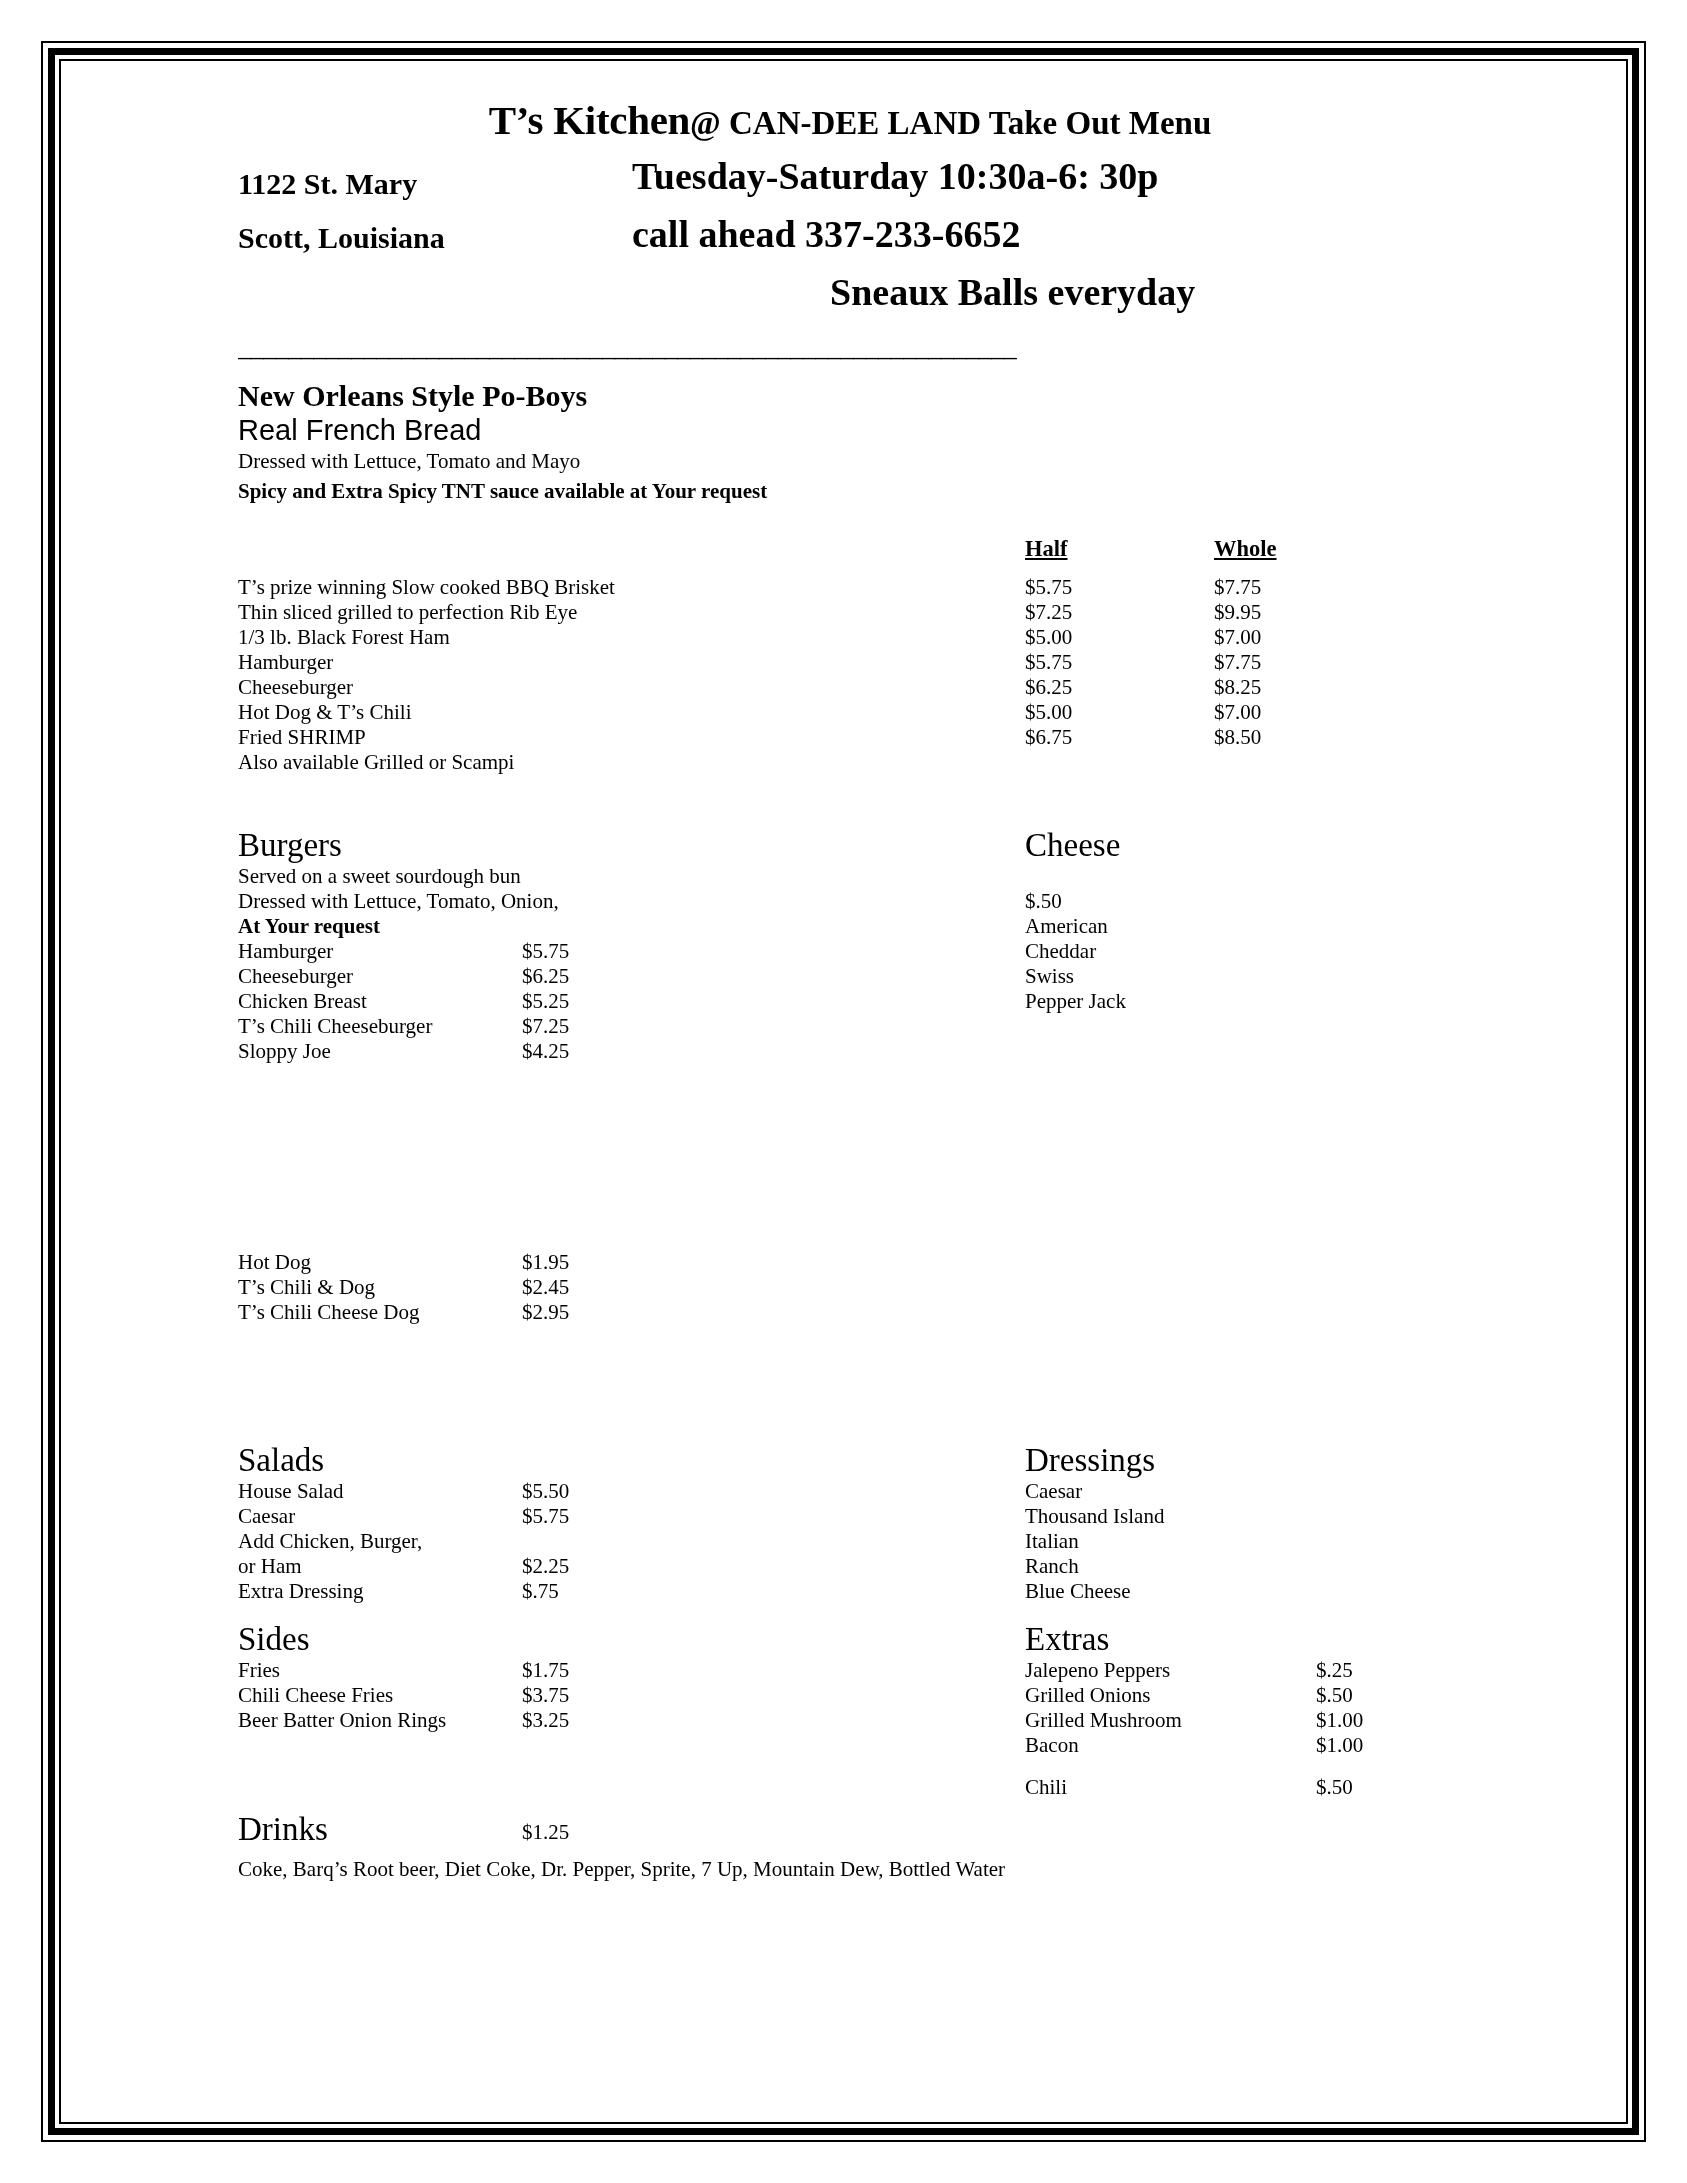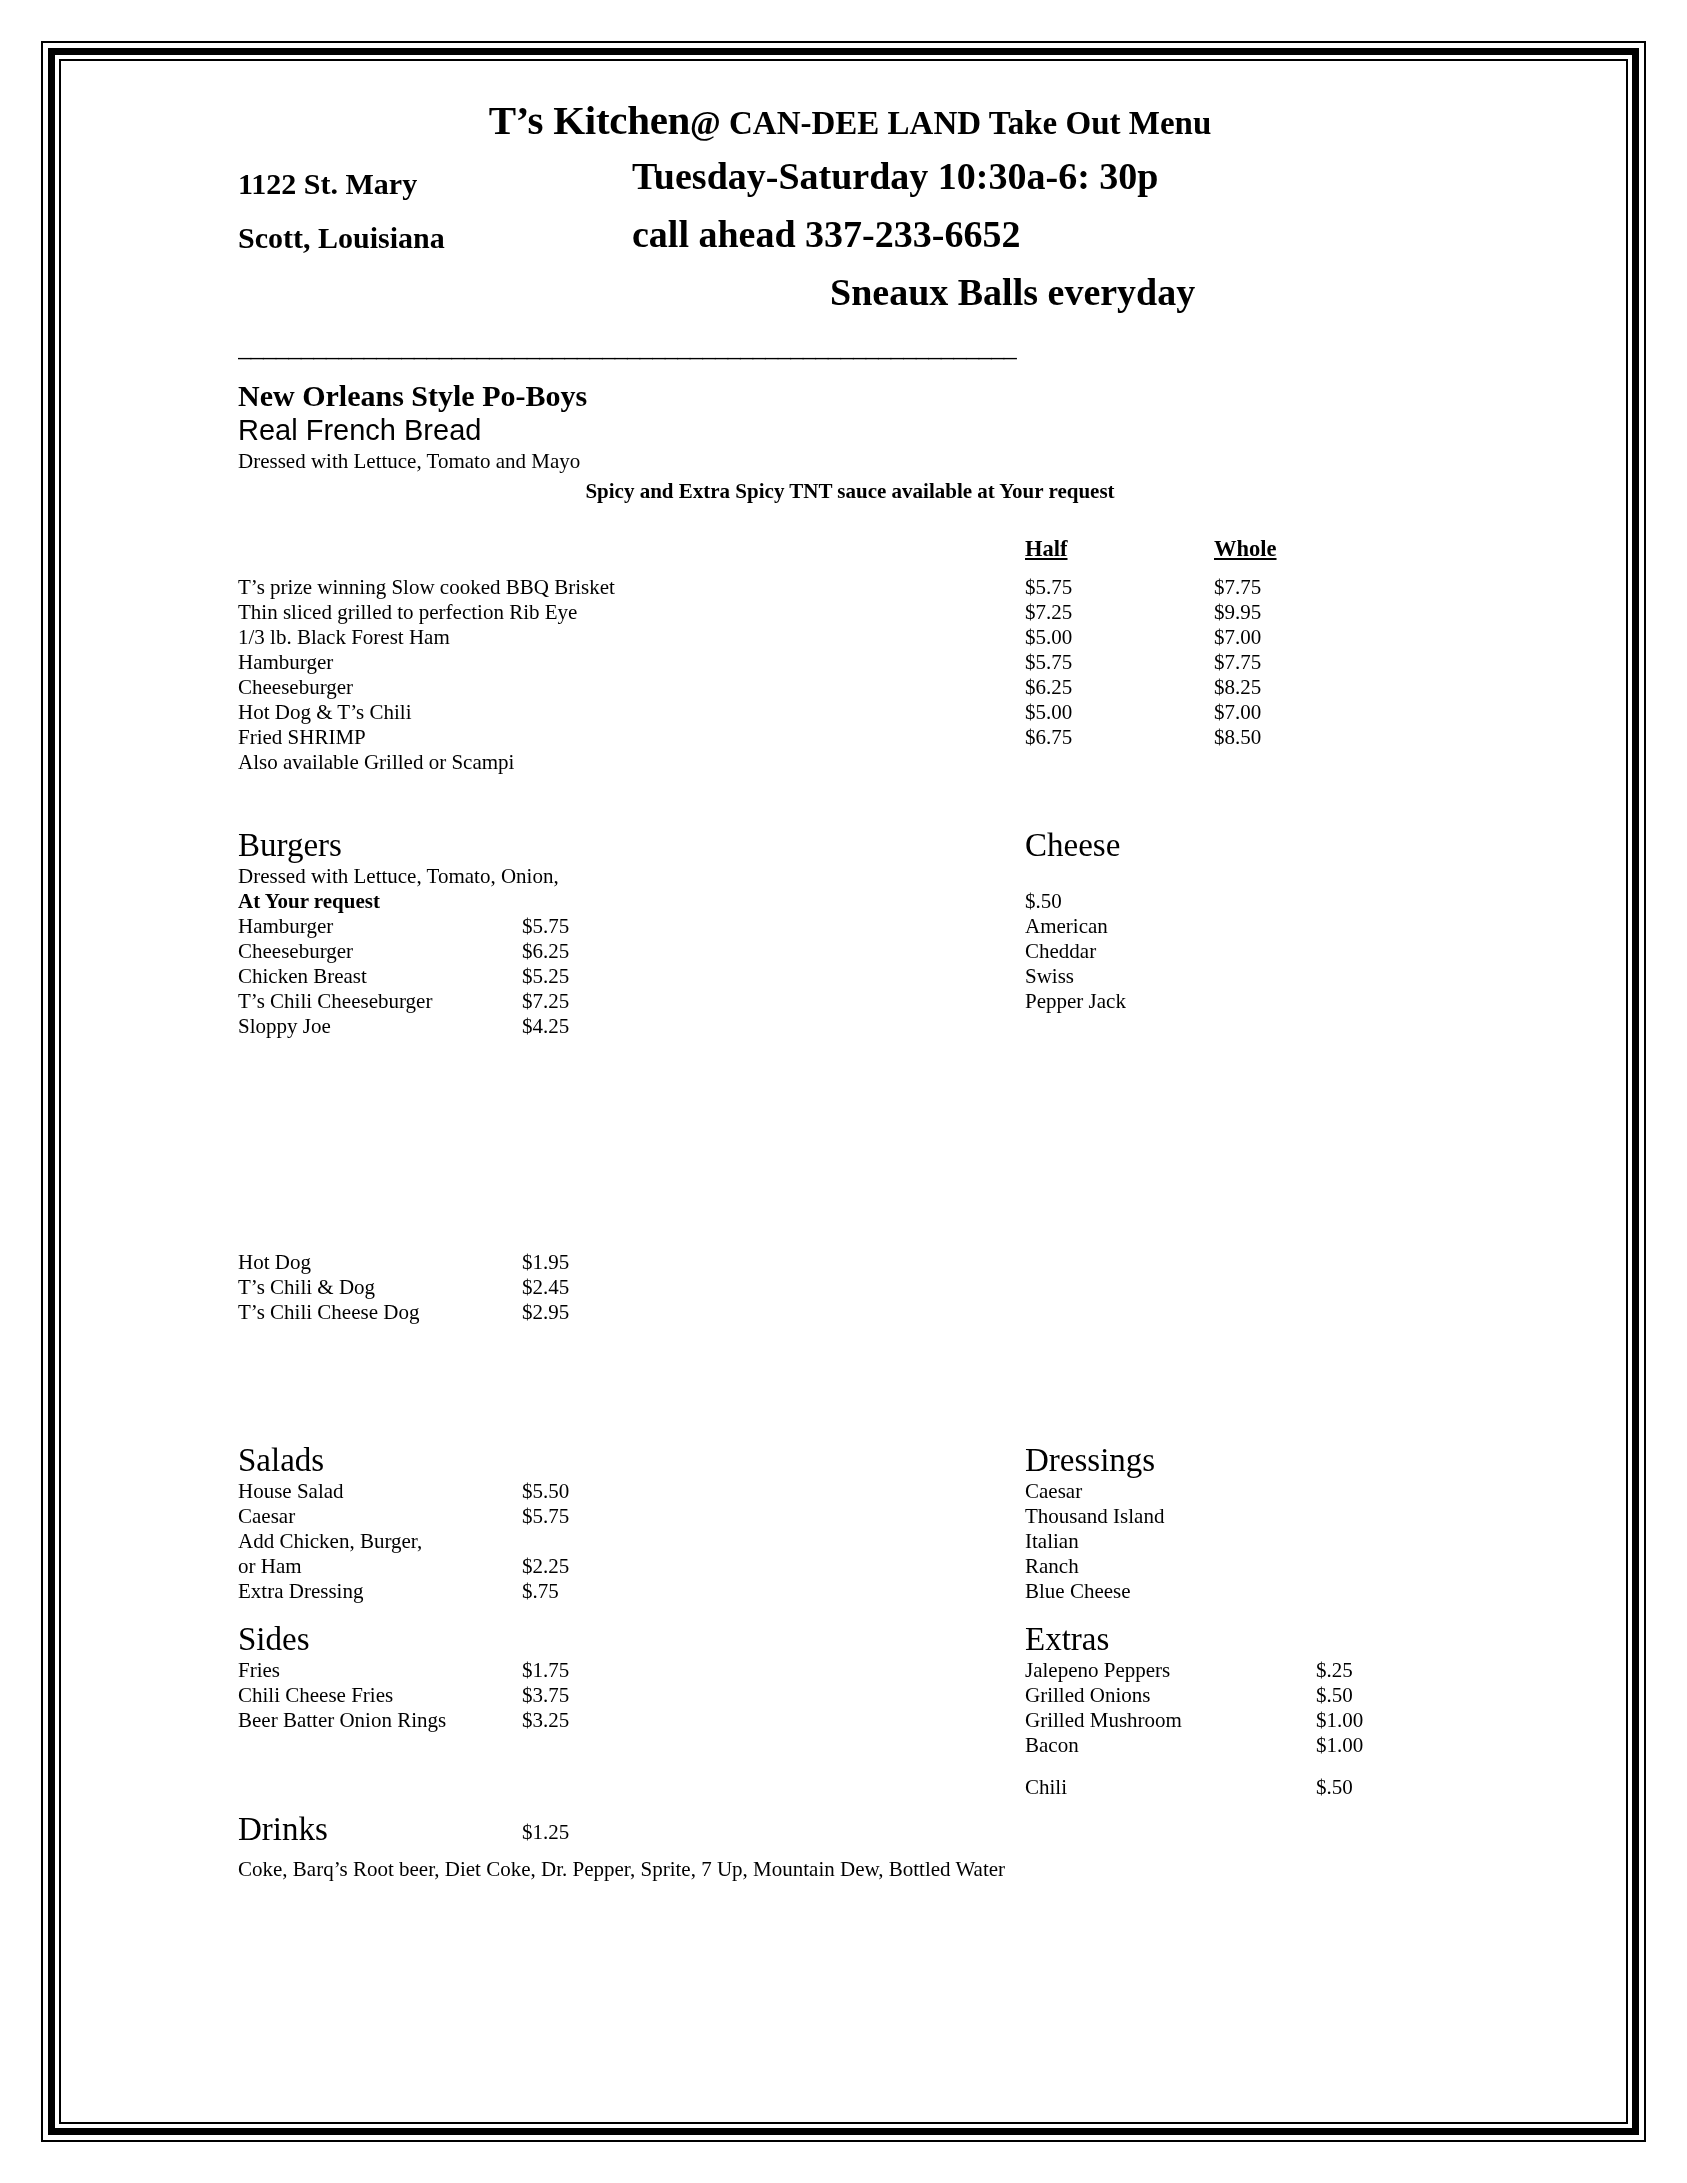--- a/index.html
+++ b/index.html
@@ -154,21 +154,20 @@
     line-height: 1.12;
   }
   .note {
     font-size: 21px;
     line-height: 1.42;
   }
   .note-b {
     font-size: 21px;
     font-weight: bold;
     line-height: 1.42;
-    text-align: center;
   }
 
   
   .poboy-block { position: relative; margin-top: 29px; }
   .poboy-hdr {
     position: relative;
     height: 34px;
     font-size: 22.5px;
     font-weight: bold;
   }
@@ -319,20 +318,21 @@
         </div>
         <div class="poboy-row">
           <span class="pname">Also available Grilled or Scampi</span>
         </div>
       </div>
     </div>
 
     <div class="cols" style="height:423px;margin-top:52px;">
       <div class="col-left">
         <div class="sec-head-big">Burgers</div>
+        <div class="plain-row">Served on a sweet sourdough bun</div>
         <div class="plain-row">Dressed with Lettuce, Tomato, Onion,</div>
         <div class="plain-row" style="font-weight:bold;">At Your request</div>
         <div class="price-row">
           <span class="nm">Hamburger</span>
           <span class="pr">$5.75</span>
         </div>
         <div class="price-row">
           <span class="nm">Cheeseburger</span>
           <span class="pr">$6.25</span>
         </div>

